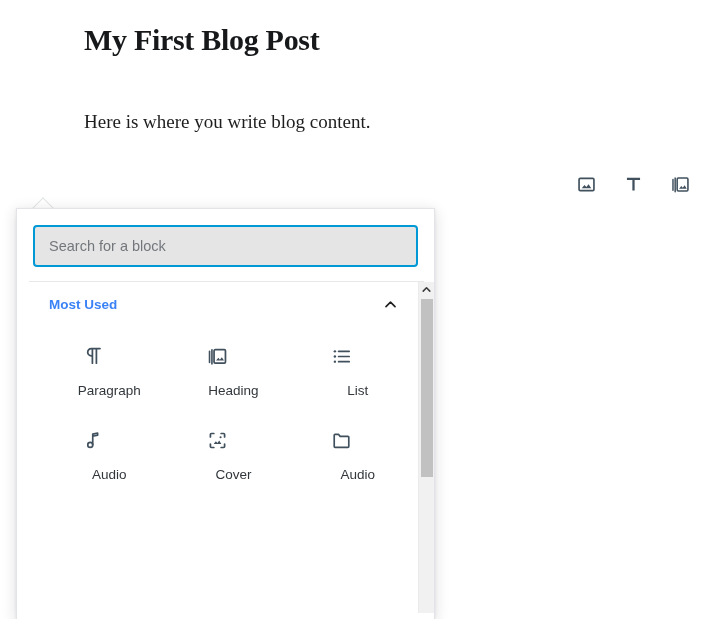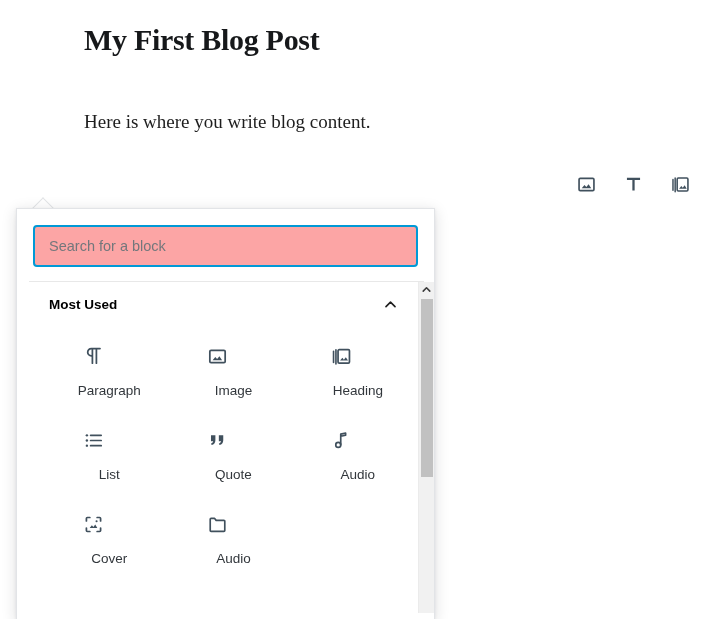--- a/index.html
+++ b/index.html
@@ -143,21 +143,21 @@
   .search-wrap {
     padding: 16px 16px 14px 16px;
   }
   .search-input {
     width: 100%;
     height: 42px;
     padding: 0 14px;
     font-family: "Liberation Sans", sans-serif;
     font-size: 14.5px;
     color: #555d66;
-    background: #fca5a5;
+    background: #e5e5e5;
     border: 2px solid #0099d6;
     border-radius: 4px;
     outline: none;
   }
   .search-input::placeholder { color: #73777c; opacity: 1; }
 
   .search-divider {
     height: 1px;
     background: #e8e8e8;
     margin: 0 10px 0 12px;
@@ -181,21 +181,21 @@
     padding: 13px 18px 11px 32px;
     background: transparent;
     border: none;
     width: 100%;
     cursor: pointer;
   }
   .panel-title {
     font-family: "Liberation Sans", sans-serif;
     font-size: 13.5px;
     font-weight: bold;
-    color: #000000;
+    color: #3b82f6;
   }
   .panel-chevron { color: #1e1e1e; display: flex; }
   .panel-chevron svg { display: block; }
 
   
   .block-grid {
     display: grid;
     grid-template-columns: repeat(3, 1fr);
     padding: 6px 14px 0 14px;
     row-gap: 8px;
@@ -335,29 +335,20 @@
 
           <button class="block-item">
             <span class="block-icon">
               <svg width="24" height="24" viewBox="0 0 24 24" fill="none">
                 <path d="M15.4 4.6v14.6M11.4 4.6v14.6M19 4.6H10.3a3.6 3.6 0 100 7.2h1.1" stroke="currentColor" stroke-width="1.75" stroke-linecap="round" stroke-linejoin="round"></path>
               </svg>
             </span>
             <span class="block-label">Paragraph</span>
           </button>
 
-          <button class="block-item">
-            <span class="block-icon">
-              <svg width="23" height="23" viewBox="0 0 24 24" fill="none">
-                <rect x="4" y="5.6" width="16" height="12.8" rx="1.3" stroke="currentColor" stroke-width="1.8"></rect>
-                <path d="M6.9 15.8l2.8-3.3 1.9 2.2 2.4-3 2.8 4.1z" fill="currentColor"></path>
-              </svg>
-            </span>
-            <span class="block-label">Image</span>
-          </button>
 
 
           <button class="block-item">
             <span class="block-icon">
               <svg width="23" height="23" viewBox="0 0 24 24" fill="none">
                 <path d="M3.7 6.6v11.6M6.2 4.9v14.8" stroke="currentColor" stroke-width="1.7" stroke-linecap="round"></path>
                 <rect x="8.4" y="4.9" width="11.9" height="14" rx="1.2" stroke="currentColor" stroke-width="1.8"></rect>
                 <path d="M10.5 16.3l2.4-2.9 1.6 1.9 2-2.6 2.3 3.6z" fill="currentColor"></path>
               </svg>
             </span>
@@ -369,29 +360,20 @@
               <svg width="23" height="23" viewBox="0 0 24 24" fill="none">
                 <path d="M9 6.6h11M9 12h11M9 17.4h11" stroke="currentColor" stroke-width="1.8" stroke-linecap="round"></path>
                 <circle cx="5.1" cy="6.6" r="1.25" fill="currentColor"></circle>
                 <circle cx="5.1" cy="12" r="1.25" fill="currentColor"></circle>
                 <circle cx="5.1" cy="17.4" r="1.25" fill="currentColor"></circle>
               </svg>
             </span>
             <span class="block-label">List</span>
           </button>
 
-          <button class="block-item">
-            <span class="block-icon">
-              <svg width="23" height="23" viewBox="0 0 24 24" fill="currentColor">
-                <path d="M5.2 6.6h4.6v5.1c0 2.6-1.5 4.4-3.9 5.1l-.7-1.6c1.4-.5 2.2-1.3 2.3-2.4H5.2V6.6z"></path>
-                <path d="M13.4 6.6H18v5.1c0 2.6-1.5 4.4-3.9 5.1l-.7-1.6c1.4-.5 2.2-1.3 2.3-2.4h-2.3V6.6z"></path>
-              </svg>
-            </span>
-            <span class="block-label">Quote</span>
-          </button>
 
           <button class="block-item">
             <span class="block-icon">
               <svg width="23" height="23" viewBox="0 0 24 24" fill="none">
                 <path d="M11.2 16.4V5.4l5.1-1.1v2.2l-5.1 1.1" stroke="currentColor" stroke-width="1.75" stroke-linecap="round" stroke-linejoin="round"></path>
                 <circle cx="8.6" cy="16.6" r="2.6" stroke="currentColor" stroke-width="1.75"></circle>
               </svg>
             </span>
             <span class="block-label">Audio</span>
           </button>

